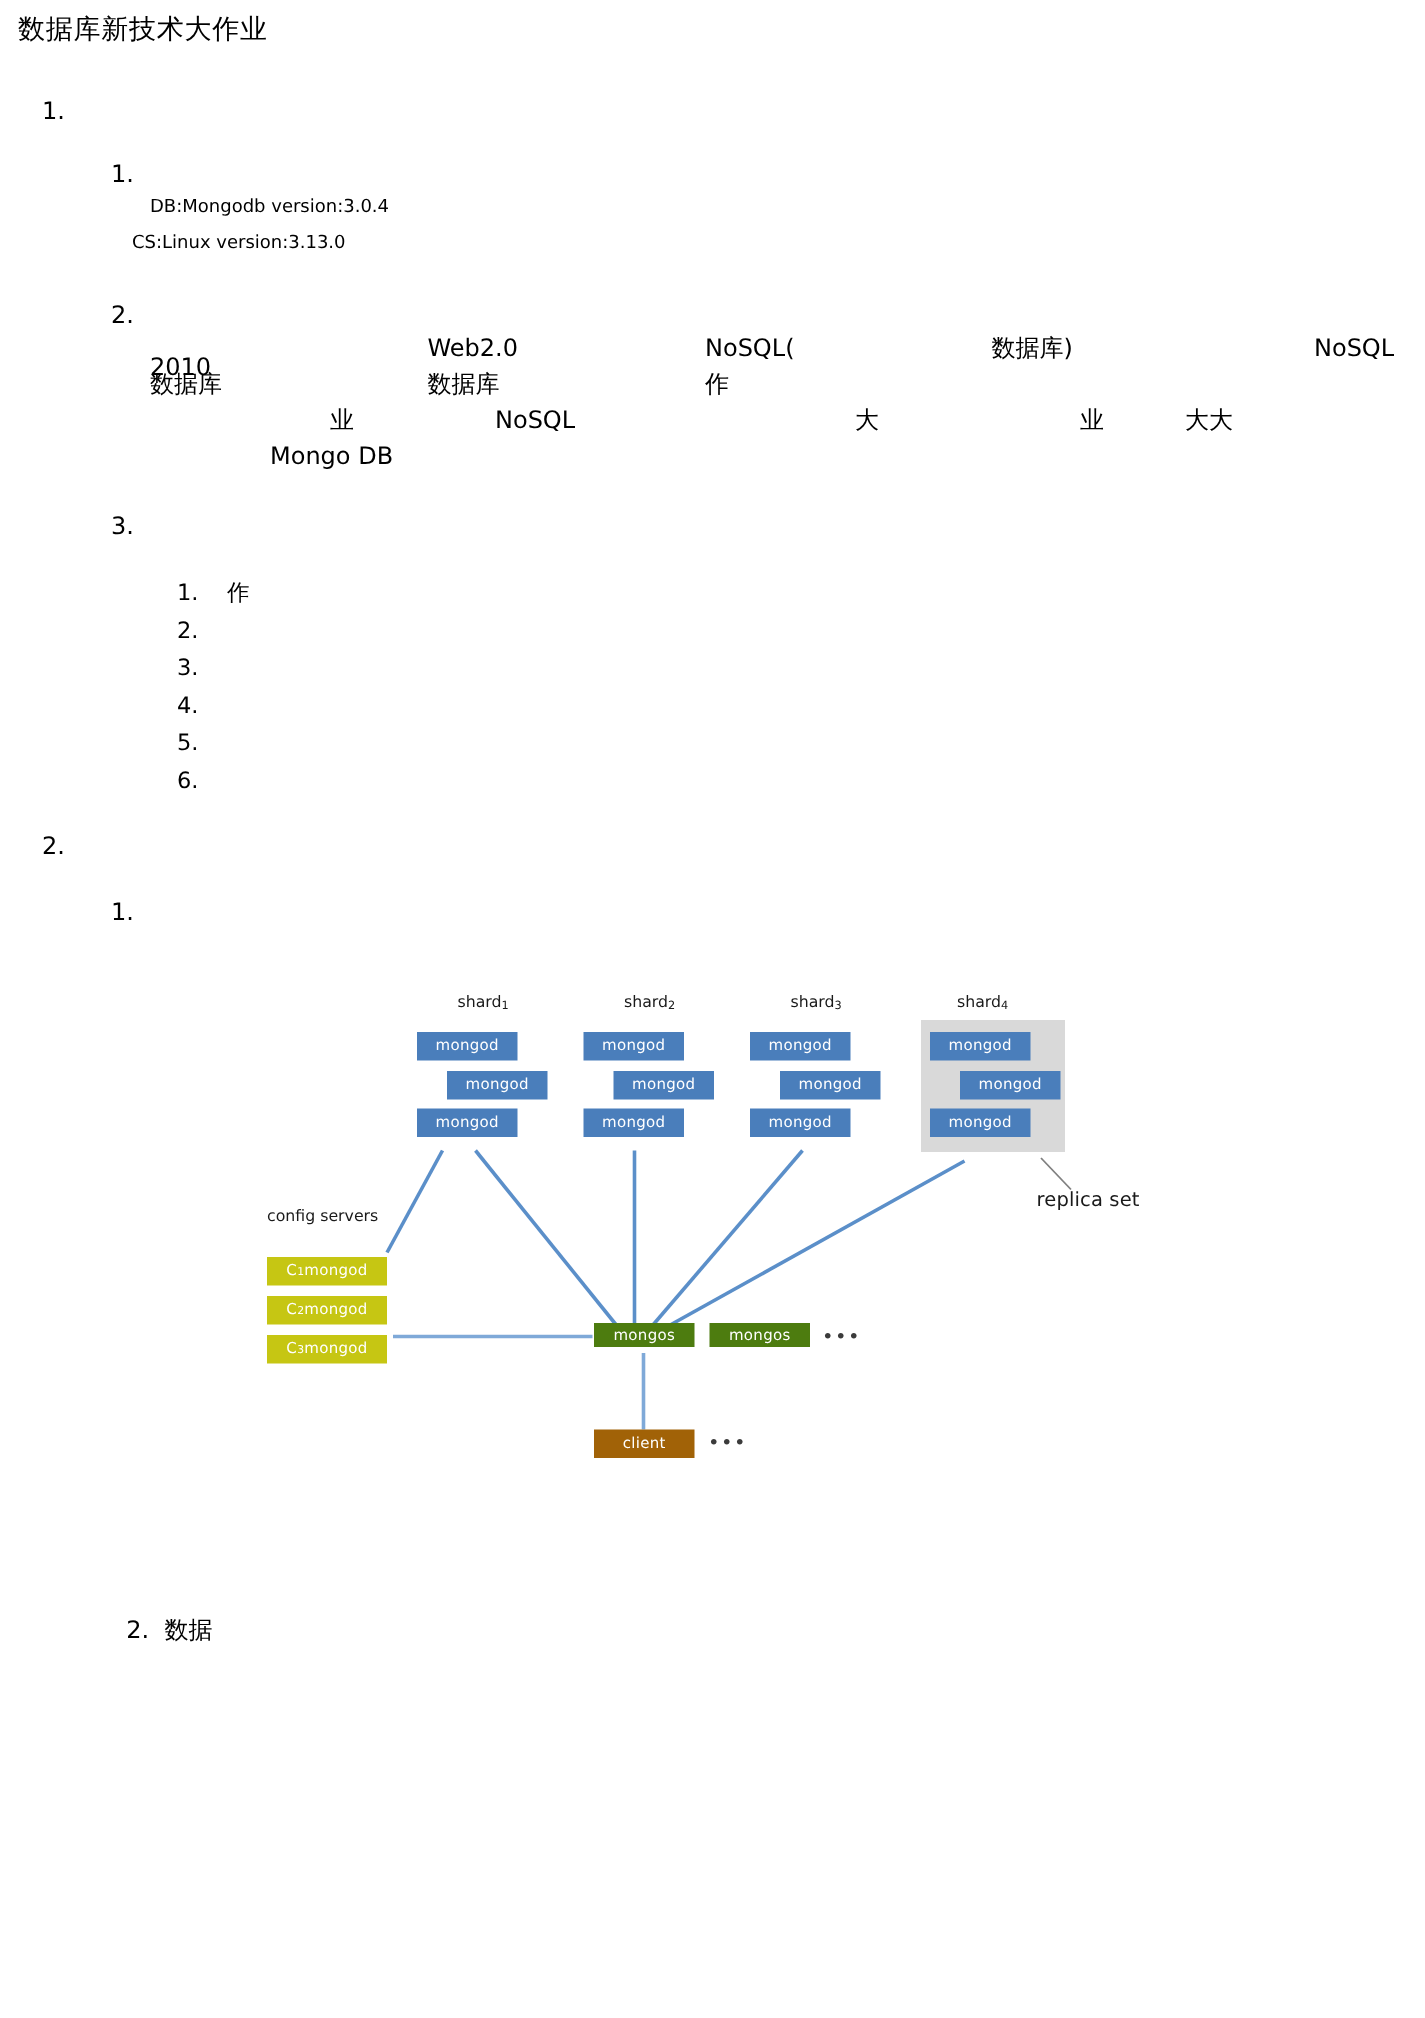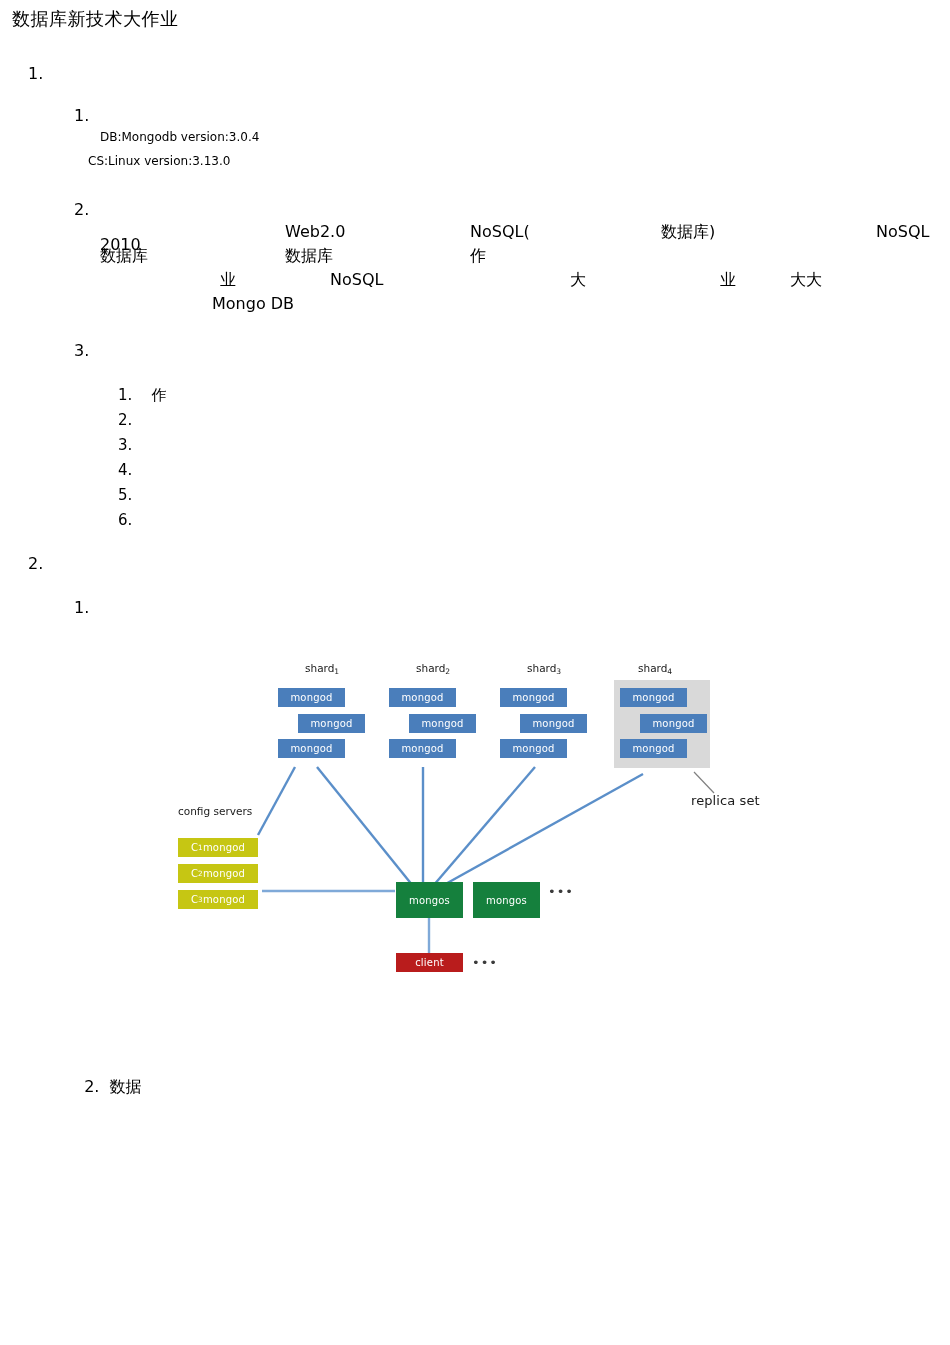--- a/index.html
+++ b/index.html
@@ -73,22 +73,22 @@
     align-items: center;
     justify-content: center;
     color: #ffffff;
     font-size: 10px;
     letter-spacing: 0.2px;
     white-space: nowrap;
     font-family: "DejaVu Sans", "Liberation Sans", sans-serif;
   }
   .node.mongod { background: #4a7ebb; height: 19px; }
   .node.config { background: #c6c613; height: 19px; }
-  .node.mongos { background: #15803d; height: 36px; }
-  .node.client { background: #b91c1c; height: 19px; }
+  .node.mongos { background: #4d7c0f; height: 16px; }
+  .node.client { background: #a16207; height: 19px; }
 
   .dlabel {
     position: absolute;
     font-size: 10.5px;
     color: #1a1a1a;
     white-space: nowrap;
   }
   .dlabel.tiny { font-size: 13px; letter-spacing: 0.1px; }
   .dots {
     position: absolute;
@@ -123,21 +123,21 @@
     <div class="frag" style="left: 613px; top: 222px; margin-left: 48px;">数据库)</div>
     <div class="frag" style="left: 876px; top: 222px;">NoSQL</div>
     <div class="frag" style="left: 100px; top: 246px;">数据库</div>
     <div class="frag" style="left: 285px; top: 246px;">数据库</div>
     <div class="frag" style="left: 470px; top: 246px;">作</div>
     <div class="frag" style="left: 220px; top: 270px;">业</div>
     <div class="frag" style="left: 330px; top: 270px;">NoSQL</div>
     <div class="frag" style="left: 570px; top: 270px;">大</div>
     <div class="frag" style="left: 720px; top: 270px;">业</div>
     <div class="frag" style="left: 790px; top: 270px;">大大</div>
-    <div class="frag" style="left: 180px; top: 294px; margin-left: 32px;">Mongo DB</div>
+    <div class="frag" style="left: 180px; top: 294px;">Mongo DB</div>
   </div>
 
 <div class="ol-num" style="left:74px; top:341px;">3.</div>
 
 <div id="numbered-list">
     <div class="sub-item" style="left: 118px; top: 386px;"><span>1.</span><span>    作</span></div>
     <div class="sub-item" style="left: 118px; top: 411px;"><span>2.</span><span>    </span></div>
     <div class="sub-item" style="left: 118px; top: 436px;"><span>3.</span><span>    </span></div>
     <div class="sub-item" style="left: 118px; top: 461px;"><span>4.</span><span>    </span></div>
     <div class="sub-item" style="left: 118px; top: 486px;"><span>5.</span><span>    </span></div>

